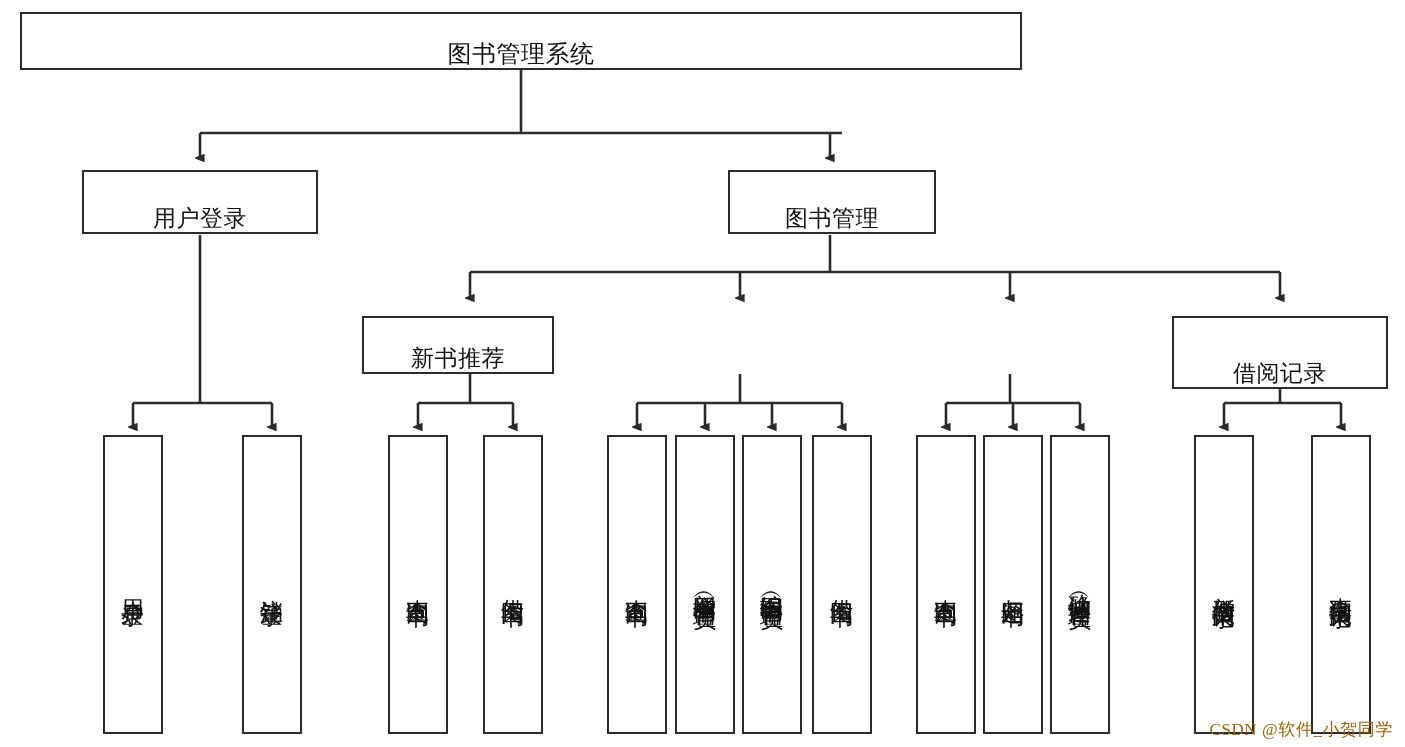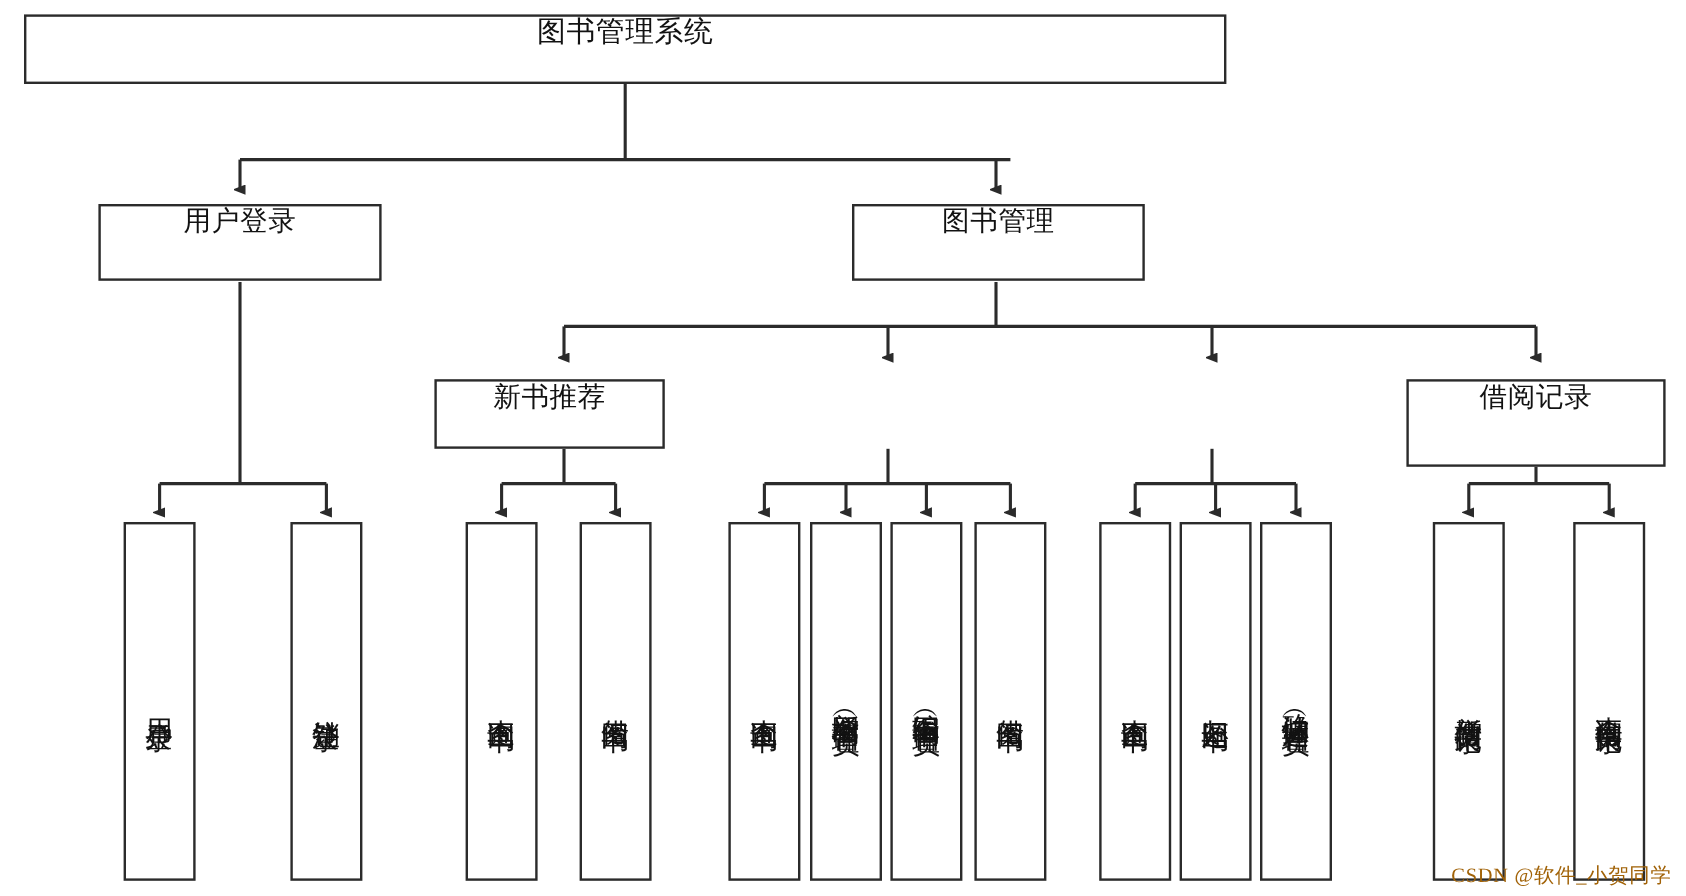--- a/index.html
+++ b/index.html
@@ -26,21 +26,21 @@
     width: 1405px;
     height: 747px;
     pointer-events: none;
   }
   .node {
     position: absolute;
     box-sizing: border-box;
     background: #ffffff;
     border: 2.5px solid #2b2b2b;
     display: flex;
-    align-items: flex-start;
+    align-items: flex-end;
     justify-content: center;
     text-align: center;
     color: #121212;
     z-index: 2;
   }
   .node .label {
     font-size: 23px;
     line-height: 1.12;
     letter-spacing: 0.5px;
     white-space: nowrap;
@@ -129,21 +129,21 @@
   </svg>
 
   <div class="node root" style="left:20px; top:12px; width:1002px; height:58px;">
     <span class="label">图书管理系统</span>
   </div>
 
   <div class="node" style="left:82px; top:170px; width:236px; height:64px;">
     <span class="label">用户登录</span>
   </div>
 
-  <div class="node" style="left:710px; top:170px; width:244px; height:64px;">
+  <div class="node" style="left:728px; top:170px; width:208px; height:64px;">
     <span class="label">图书管理</span>
   </div>
 
   <div class="node" style="left:362px; top:316px; width:192px; height:58px;">
     <span class="label">新书推荐</span>
   </div>
 
 
 
   <div class="node" style="left:1172px; top:316px; width:216px; height:73px;">

